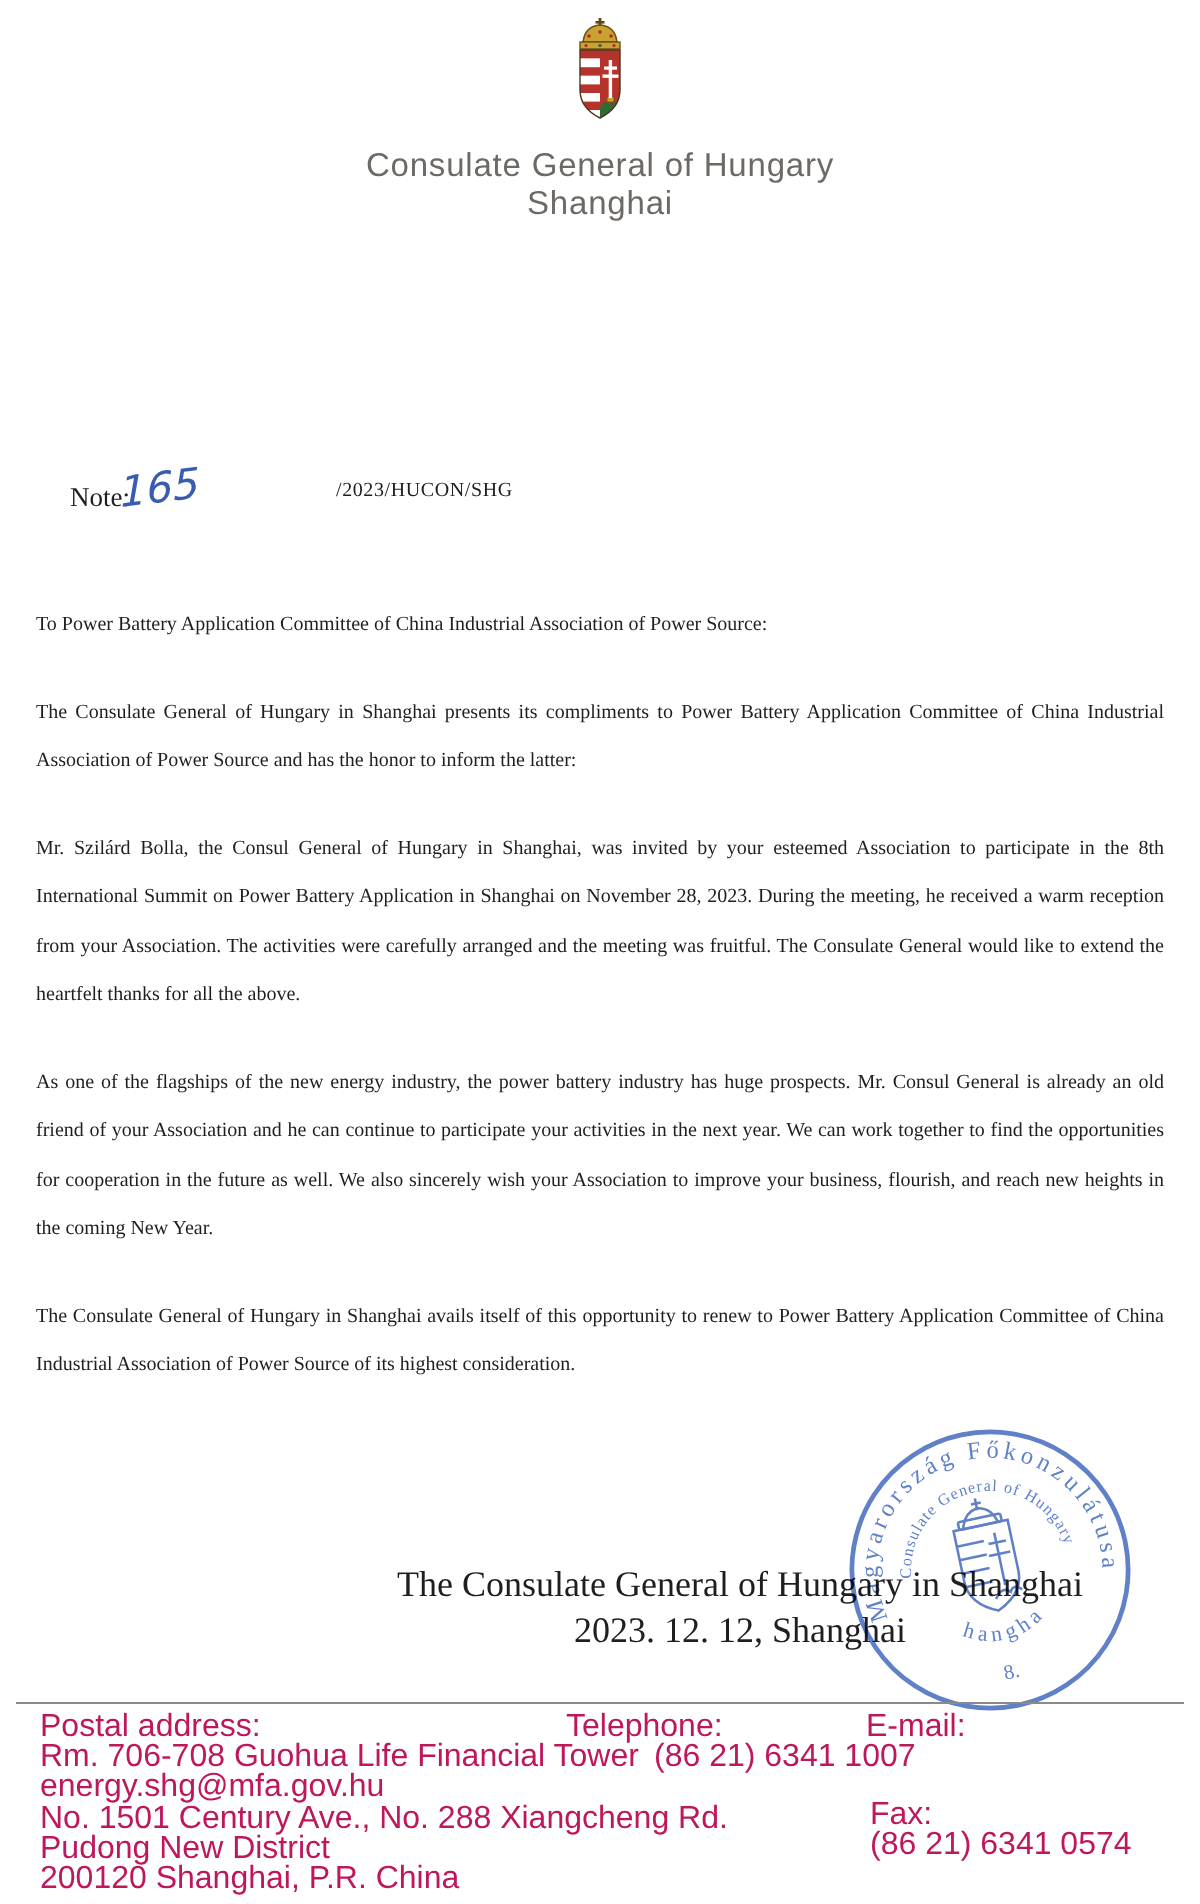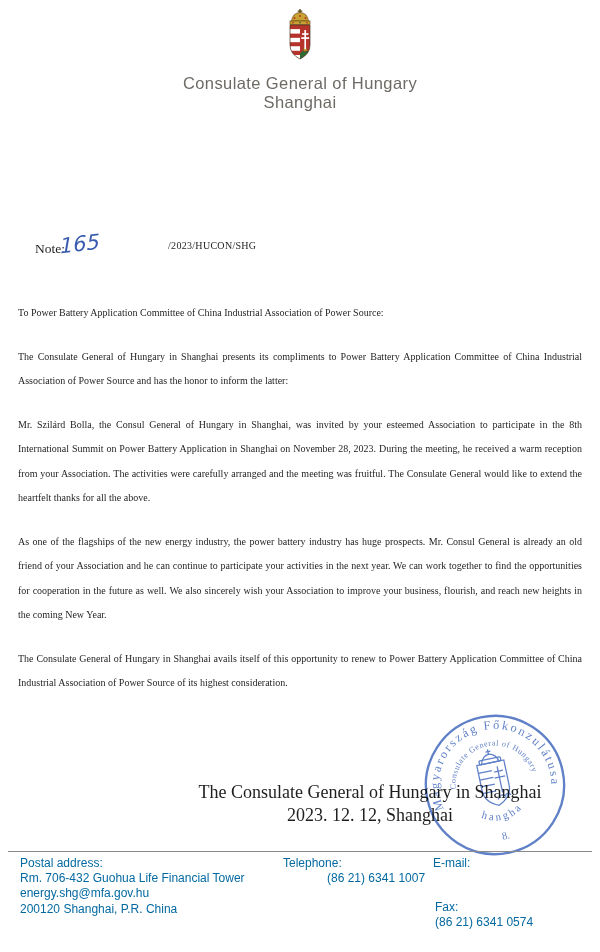--- a/index.html
+++ b/index.html
@@ -37,21 +37,21 @@
   
   .stamp{
     position:absolute;left:421px;top:711px;width:148px;height:148px;
     transform:rotate(-12deg);opacity:.88;mix-blend-mode:multiply;
   }
   .stamp svg text{fill:#4a6fc0;}
   
   .foot-line{position:absolute;left:8px;top:851px;width:584px;border-top:1.2px solid #8a8a8a;}
   .foot{
     font-family:"Liberation Sans","DejaVu Sans",sans-serif;
-    font-size:12px;line-height:15.2px;color:#0369a1;
+    font-size:16px;line-height:15.2px;color:#be185d;
   }
   .foot-postal{position:absolute;left:20px;top:856px;}
   .foot-tel{position:absolute;left:283px;top:856px;}
   .foot-tel .val{padding-left:44px;}
   .foot-email{position:absolute;left:433px;top:856px;}
   .foot-fax{position:absolute;left:435px;top:900px;}
   span.blk{display:block;}
 </style>
 </head>
 <body>
@@ -150,22 +150,24 @@
         <line x1="76" y1="68" x2="87" y2="68"></line>
         <path d="M 75 90 Q 79 84 83 88 Q 85 84 89 88"></path>
       </g>
     </svg>
   </div>
 
   <div class="foot-line"></div>
 
   <div class="foot foot-postal">
     <span class="blk">Postal address:</span>
-    <span class="blk">Rm. 706-432 Guohua Life Financial Tower</span>
+    <span class="blk">Rm. 706-708 Guohua Life Financial Tower</span>
     <span class="blk">energy.shg@mfa.gov.hu</span>
+    <span class="blk">No. 1501 Century Ave., No. 288 Xiangcheng Rd.</span>
+    <span class="blk">Pudong New District</span>
     <span class="blk">200120 Shanghai, P.R. China</span>
   </div>
 
   <div class="foot foot-tel">
     <span class="blk">Telephone:</span>
     <span class="blk val">(86 21) 6341 1007</span>
   </div>
 
   <div class="foot foot-email">
     <span class="blk">E-mail:</span>

